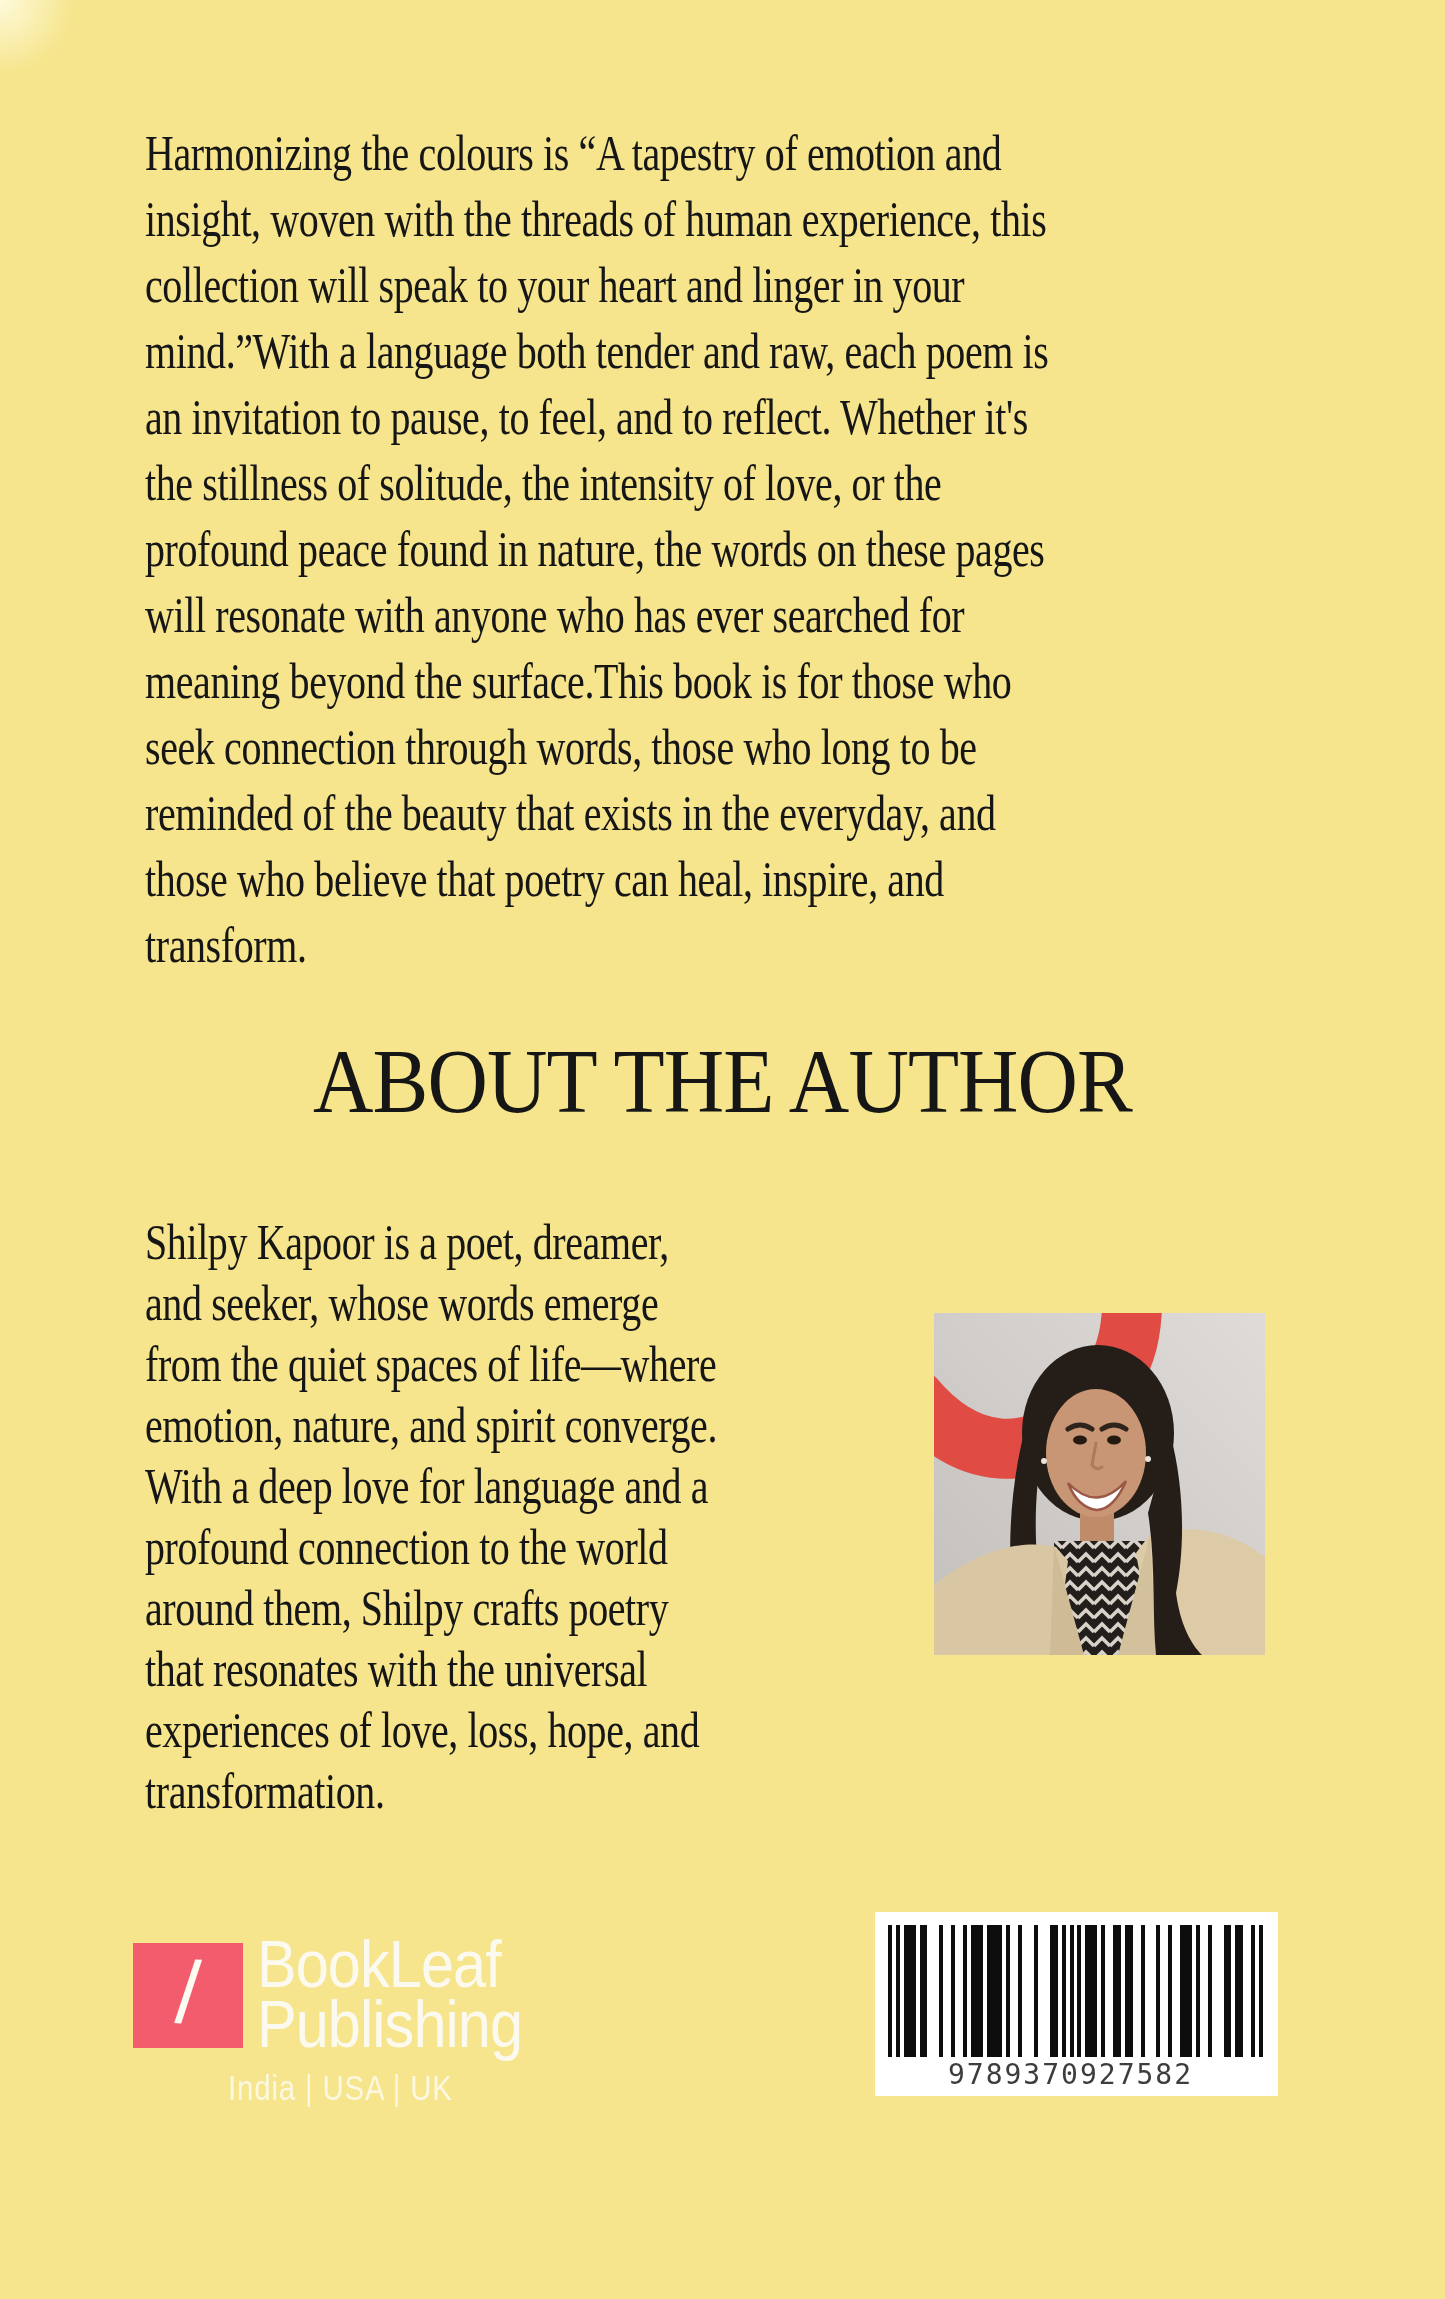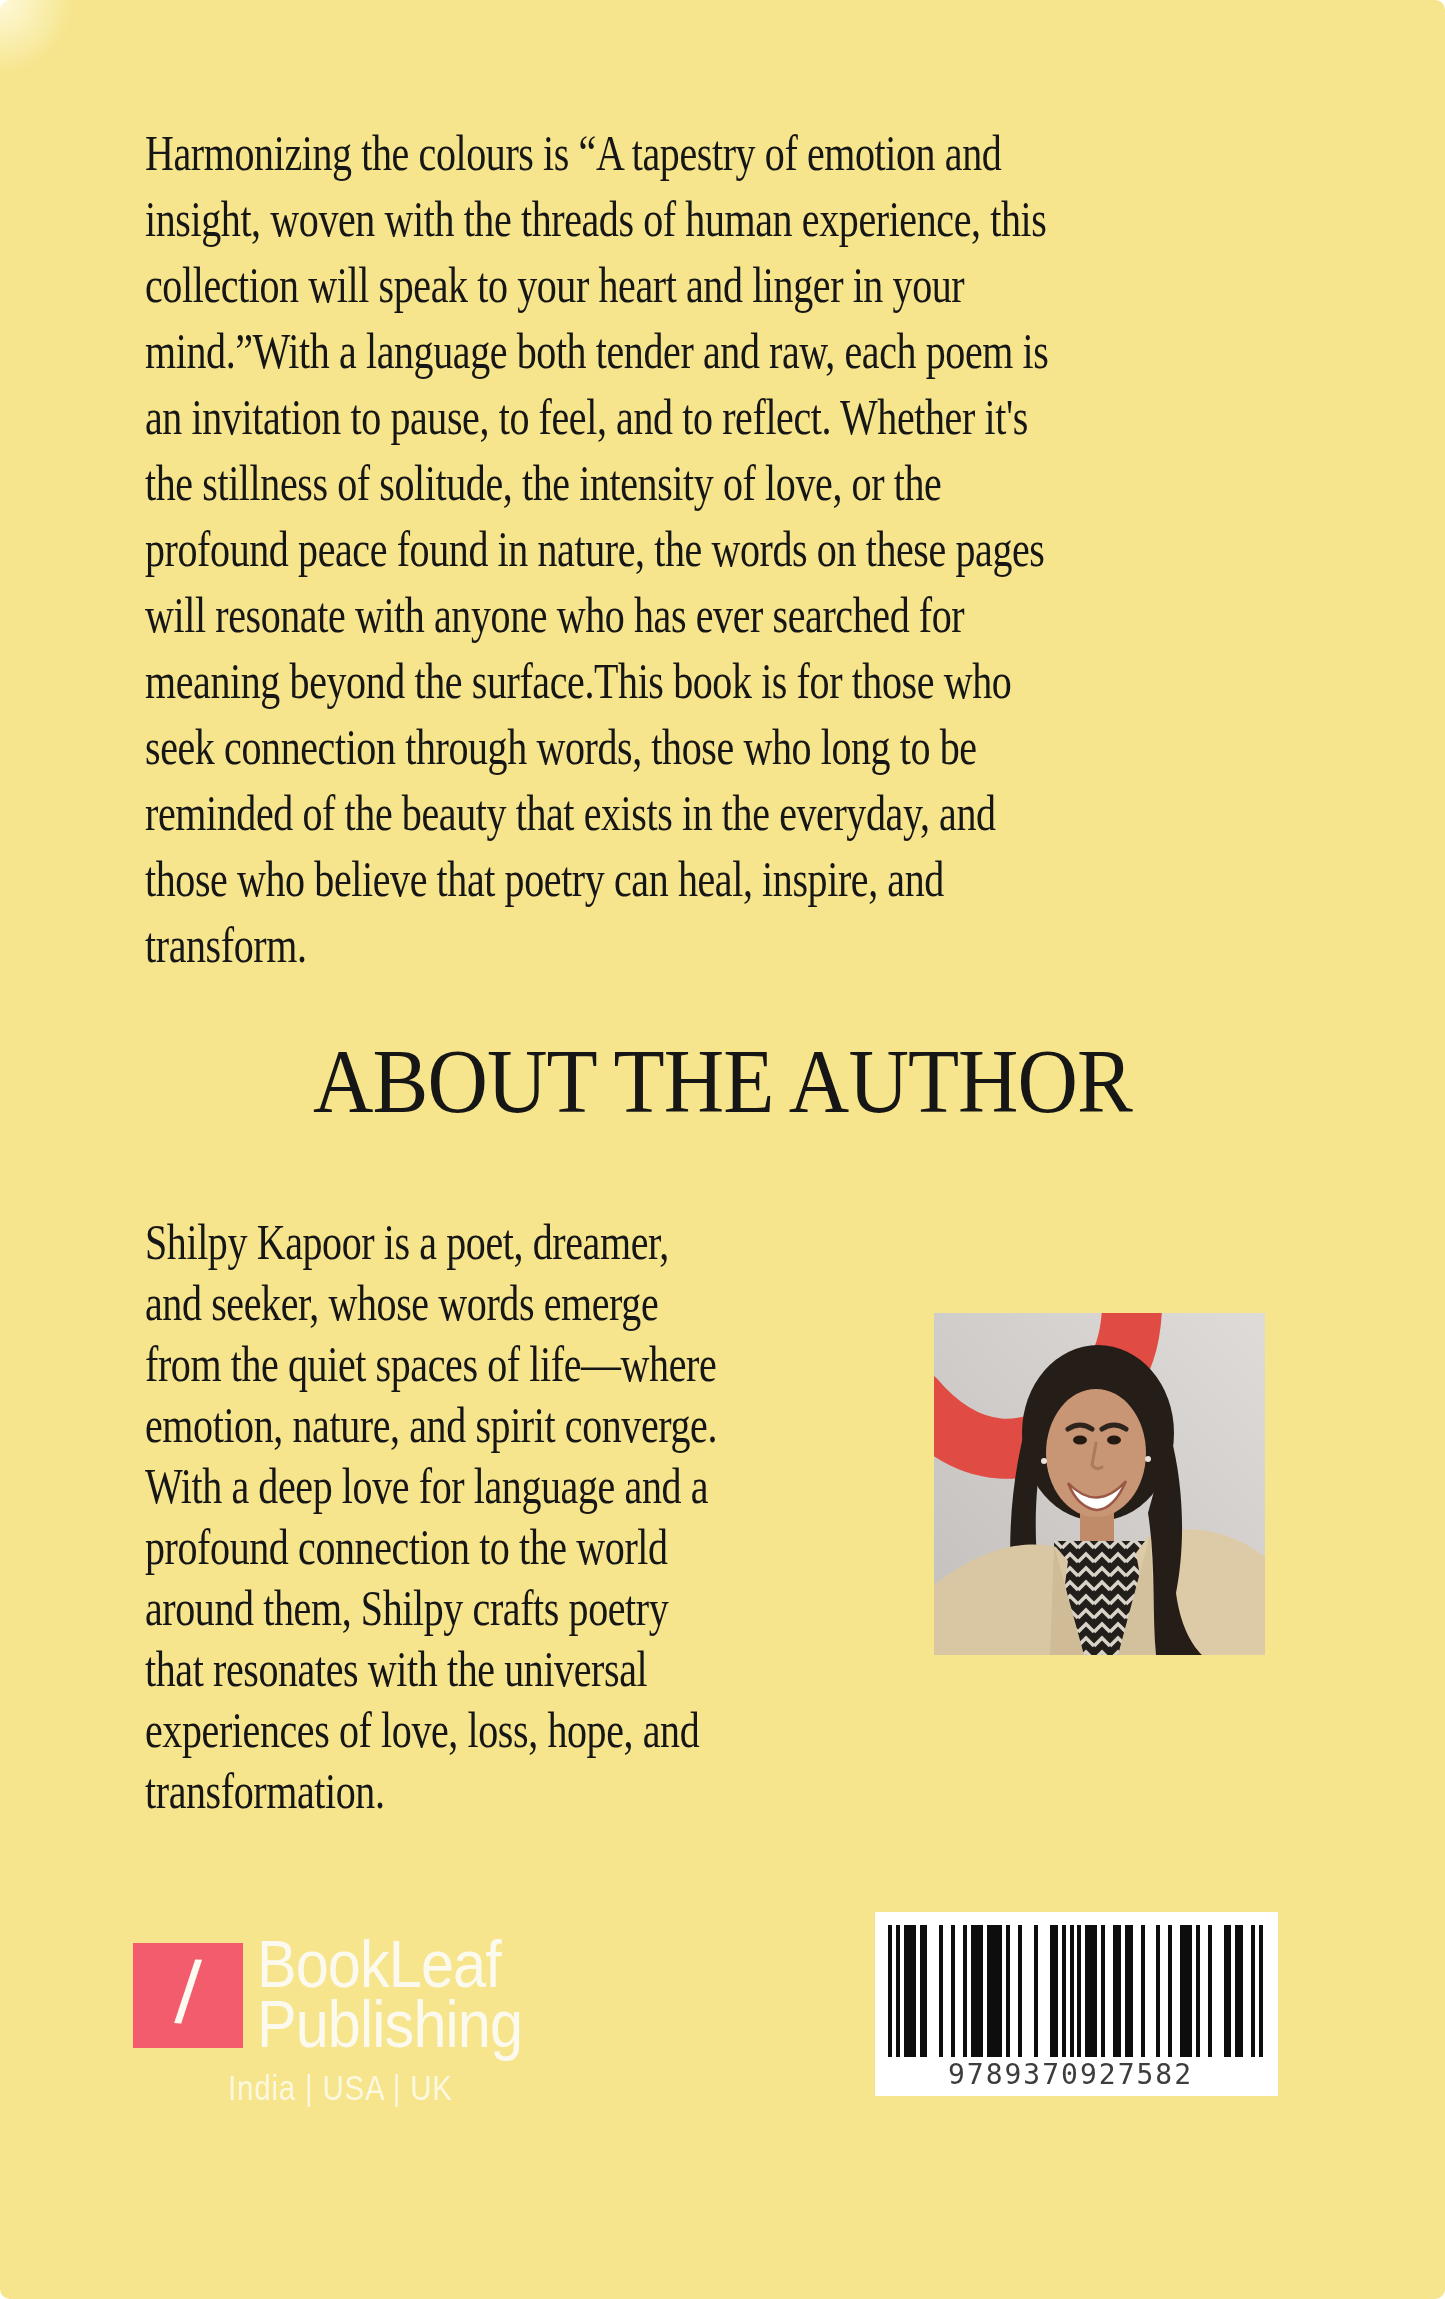--- a/index.html
+++ b/index.html
@@ -7,21 +7,20 @@
     width:1445px;height:2299px;
     font-family:"Liberation Serif","DejaVu Serif",serif;
     background:#fff;
   }
   .cover{
     position:relative;width:1445px;height:2299px;overflow:hidden;
     background:
       radial-gradient(circle at 0px 0px, rgba(255,252,228,0.9) 0px, rgba(255,252,228,0) 75px),
       var(--bg,#F6E58C);
     color:var(--ink,#161616);
-    border-radius:10px;
   }
   .description{
     position:absolute;left:145px;top:120px;width:1450px;margin:0;
     font-size:50px;line-height:66px;white-space:pre-line;
     transform:scaleX(0.80);transform-origin:left top;
     letter-spacing:-0.5px;
   }
   .about-heading{
     position:absolute;left:0;right:0;top:1036px;margin:0;
     font-size:90px;line-height:92px;font-weight:400;text-align:center;

